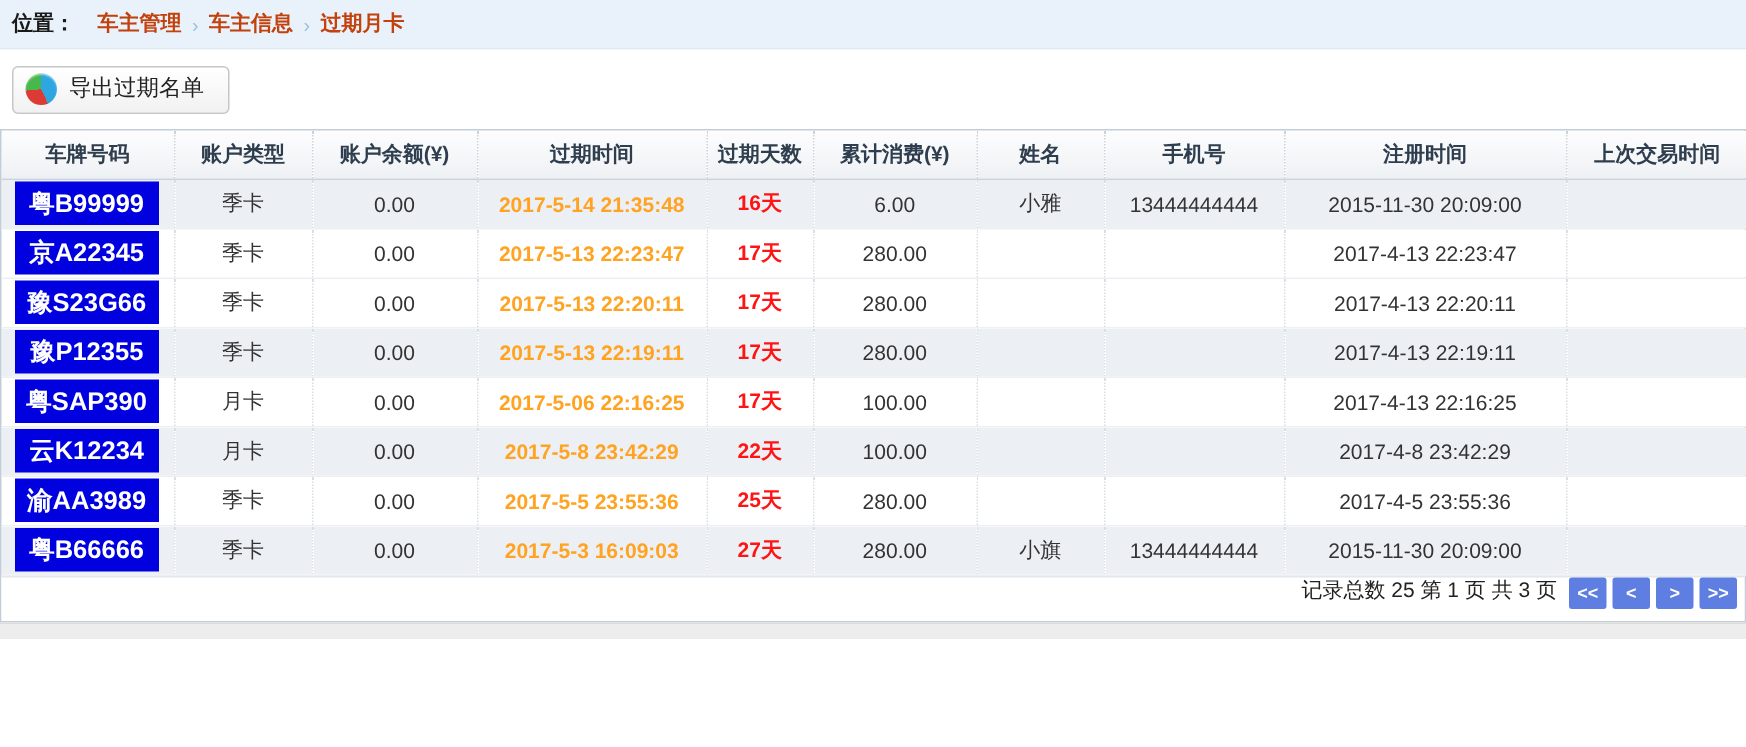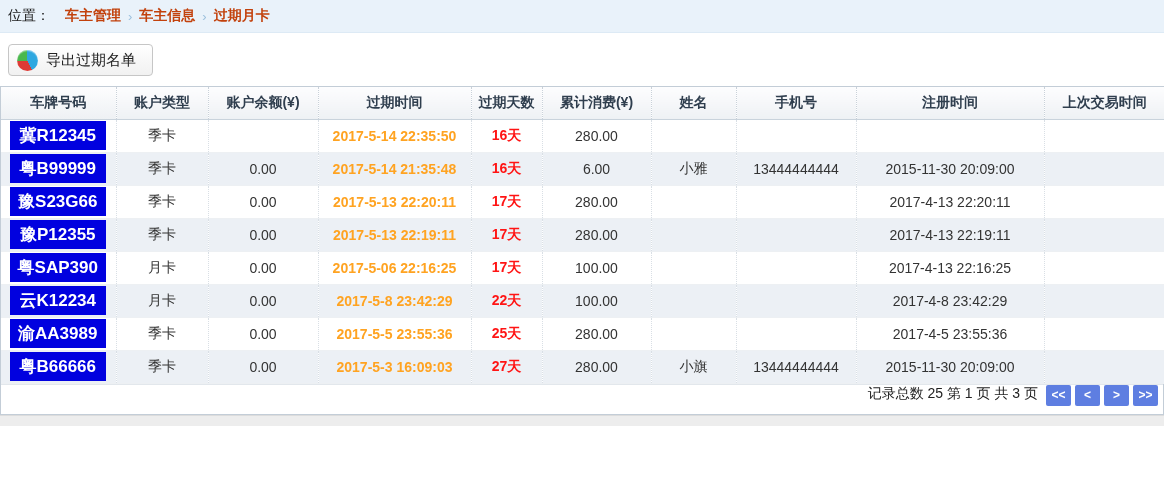--- a/index.html
+++ b/index.html
@@ -3,27 +3,27 @@
 <meta charset="utf-8">
 <style>
   * { box-sizing: border-box; }
   html,body { margin:0; padding:0; background:#ffffff; }
   body { font-family:"Liberation Sans","DejaVu Sans",sans-serif; }
   .page { width:1164px; height:498px; background:#fff; overflow:hidden; }
 
   
   .breadcrumb-bar { height:33px; background:#e9f2fa; border-bottom:1px solid #ddeaf5;
     display:flex; align-items:center; padding:0 8px; font-size:14px; color:#1a1a1a; }
-  .crumb-label { font-weight:normal; margin-right:8px; }
+  .crumb-label { font-weight:bold; margin-right:8px; }
   .crumb-link { color:#c2410c; margin:0 7px; cursor:pointer; text-decoration:none;font-weight:bold; }
   .crumb-sep { color:#9cc0dd; font-size:13px; }
 
   
   .toolbar { padding:11px 0 10px 8px; background:#fff; }
-  .export-btn { display:inline-flex; align-items:center; gap:8px; padding:4px 16px 4px 8px;
+  .export-btn { display:inline-flex; align-items:flex-start; gap:8px; padding:4px 16px 4px 8px;
     border:1px solid #c6c6c6; border-radius:4px; background:linear-gradient(#ffffff,#f1f1f1);
     font-size:15px; color:#222; cursor:pointer; height:32px;
     font-family:"Liberation Sans","DejaVu Sans",sans-serif; }
   .pie-icon { width:21px; height:21px; border-radius:50%;
     background:conic-gradient(#2ea7e0 0 155deg, #dd3a35 155deg 265deg, #49b84c 265deg 360deg);
     box-shadow: inset 0 1px 1px rgba(255,255,255,.5); }
 
   
   .grid-wrap { border:1px solid #c3cdd7; }
   table { width:100%; border-collapse:collapse; table-layout:fixed; }
@@ -93,46 +93,46 @@
             <th>过期时间</th>
             <th>过期天数</th>
             <th>累计消费(¥)</th>
             <th>姓名</th>
             <th>手机号</th>
             <th>注册时间</th>
             <th>上次交易时间</th>
           </tr>
       </thead>
       <tbody>
-          <tr>
-            <td>
-              <div class="plate-box">冀R12345</div>
-            </td>
-            <td>季卡</td>
-            <td></td>
-            <td class="expire">2017-5-14 22:35:50</td>
-            <td class="days">16天</td>
-            <td>280.00</td>
-            <td></td>
-            <td></td>
-            <td></td>
-            <td></td>
-          </tr>
           <tr class="even">
             <td>
               <div class="plate-box">粤B99999</div>
             </td>
             <td>季卡</td>
             <td>0.00</td>
             <td class="expire">2017-5-14 21:35:48</td>
             <td class="days">16天</td>
             <td>6.00</td>
             <td>小雅</td>
             <td>13444444444</td>
             <td>2015-11-30 20:09:00</td>
+            <td></td>
+          </tr>
+          <tr>
+            <td>
+              <div class="plate-box">京A22345</div>
+            </td>
+            <td>季卡</td>
+            <td>0.00</td>
+            <td class="expire">2017-5-13 22:23:47</td>
+            <td class="days">17天</td>
+            <td>280.00</td>
+            <td></td>
+            <td></td>
+            <td>2017-4-13 22:23:47</td>
             <td></td>
           </tr>
           <tr>
             <td>
               <div class="plate-box">豫S23G66</div>
             </td>
             <td>季卡</td>
             <td>0.00</td>
             <td class="expire">2017-5-13 22:20:11</td>
             <td class="days">17天</td>

